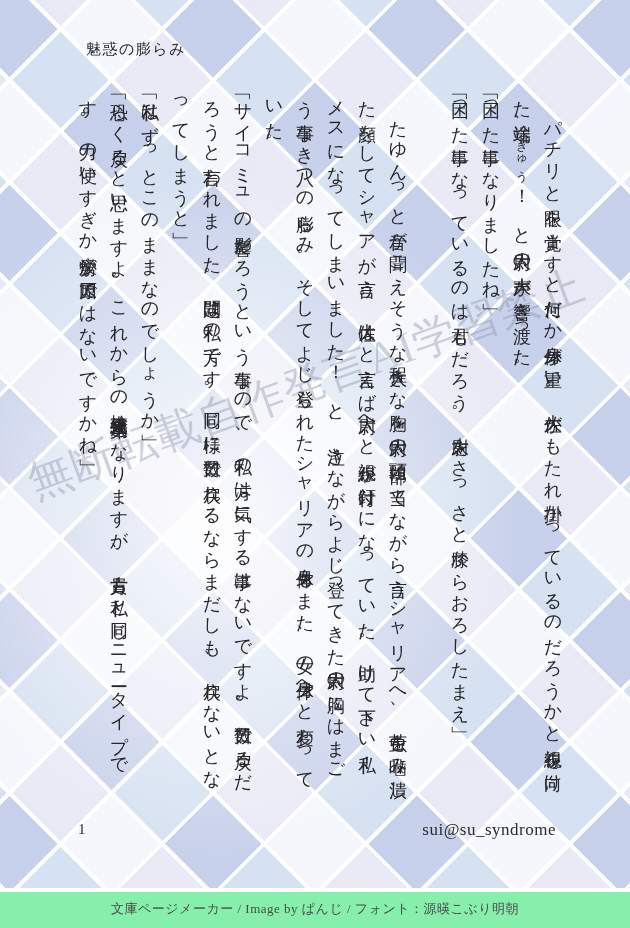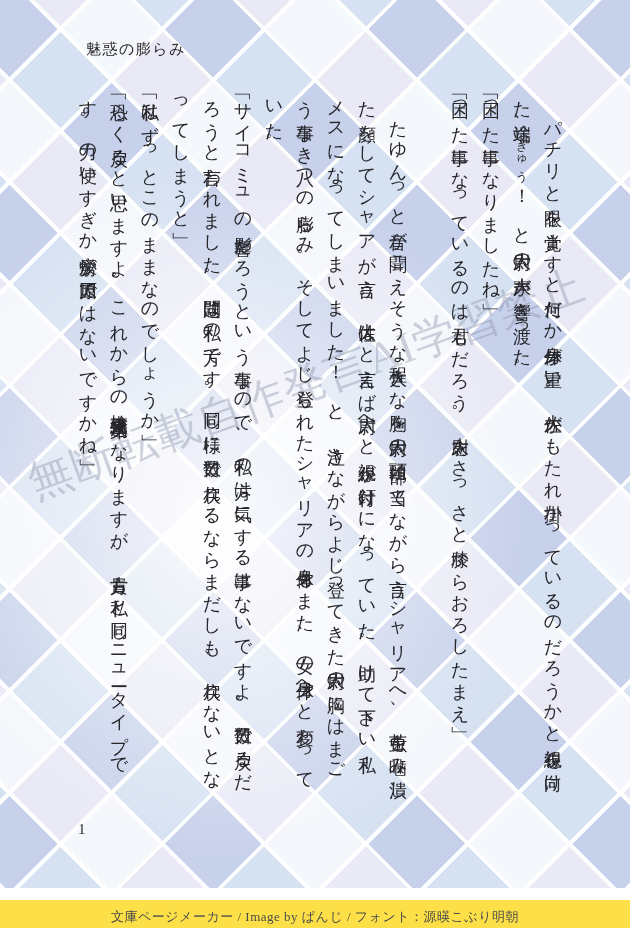--- a/index.html
+++ b/index.html
@@ -96,22 +96,22 @@
     letter-spacing: 0.5px;
     color: #2c2c30;
   }
 
   
   .footer-strip {
     position: absolute;
     left: 0;
     bottom: 0;
     width: 630px;
-    height: 28px;
-    background: #fde047;
+    height: 36px;
+    background: #86efac;
     display: flex;
     align-items: flex-start;
     justify-content: center;
   }
   .footer-credit {
     margin-top: 8px;
     font-size: 13px;
     letter-spacing: 0.5px;
     color: #4b4b4b;
   }
@@ -133,18 +133,19 @@
     <p class="para">「困った事になっているのは君もだろう。大尉をさっさと膝からおろしたまえ」</p>
     <p class="para">　</p>
     <p class="para">　たゆんっと音が聞こえそうな程大きな胸を大尉の頭頂部に当てながら言うシャリアへ、苦虫を噛み潰した顔をしてシャアが言う。大佐はと言えば大尉へと視線が釘付けになっていた。助けて下さい私！　メスになってしまいました！　と、泣きながらよじ登ってきた大尉の胸にはまごう事なき八つの膨らみ。そしてよじ登られたシャリアの身体もまた、女の身体へと変わっていた。</p>
     <p class="para">「サイコミュの影響だろうという事なので、私の方は気にする事はないですよ。数日で戻るだろうと言われました。問題は私の方です。同じ様に数日で戻れるならまだしも、戻れないとなってしまうと」</p>
     <p class="para">「私はずっとこのままなのでしょうか」</p>
     <p class="para">「恐らく戻ると思いますよ。これからの検査結果次第となりますが、貴方も私と同じニュータイプです。力の使いすぎか疲労が原因ではないですかね」</p>
   </div>
 
   <div class="page-number">1</div>
 
+  <div class="author-credit">sui@su_syndrome</div>
 
   <div class="footer-strip">
     <div class="footer-credit">文庫ページメーカー / Image by ぱんじ / フォント：源暎こぶり明朝</div>
   </div>
 
 </div>
 
 </body></html>

